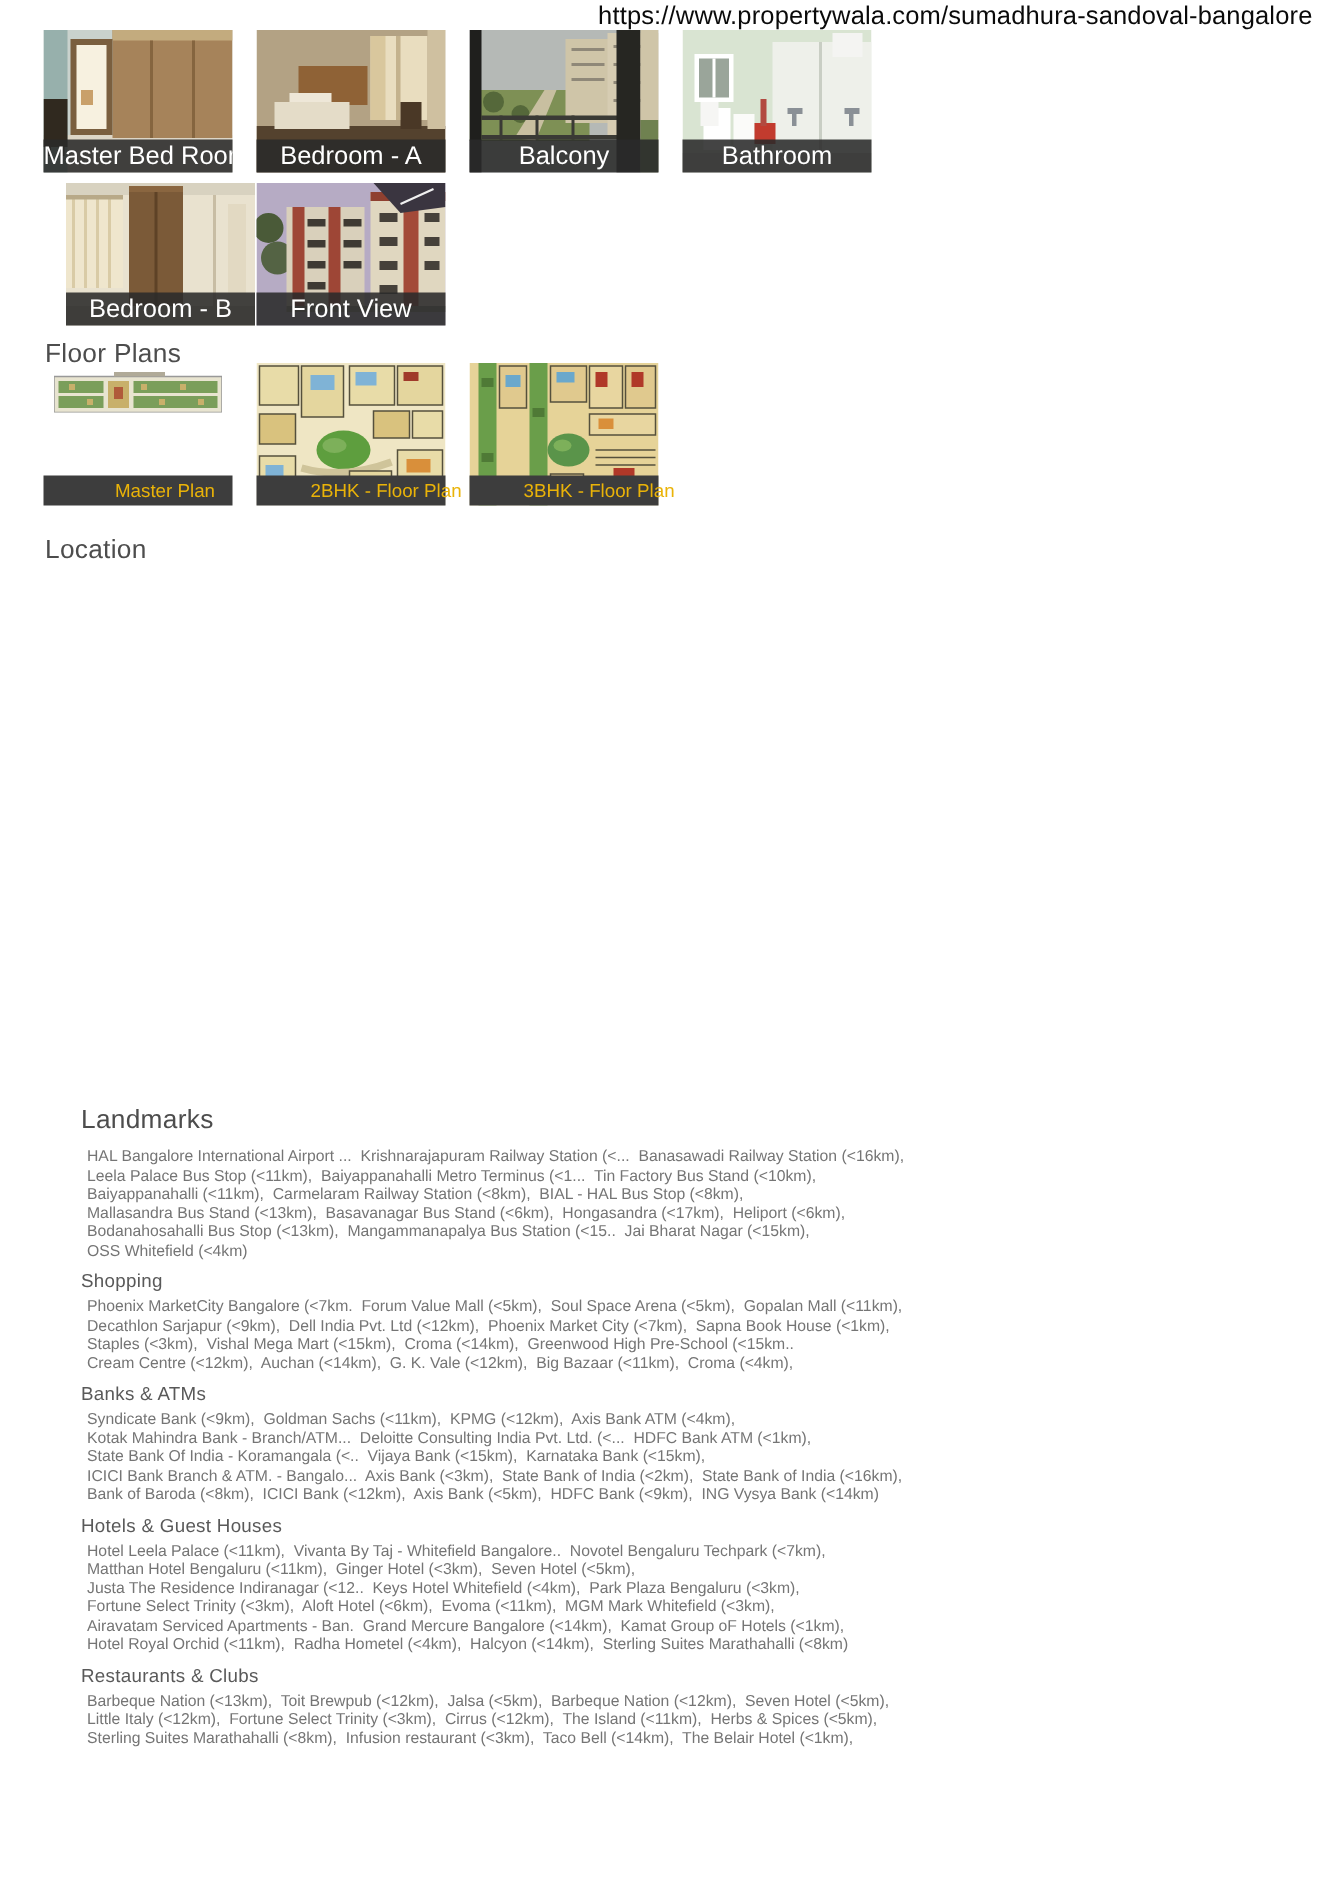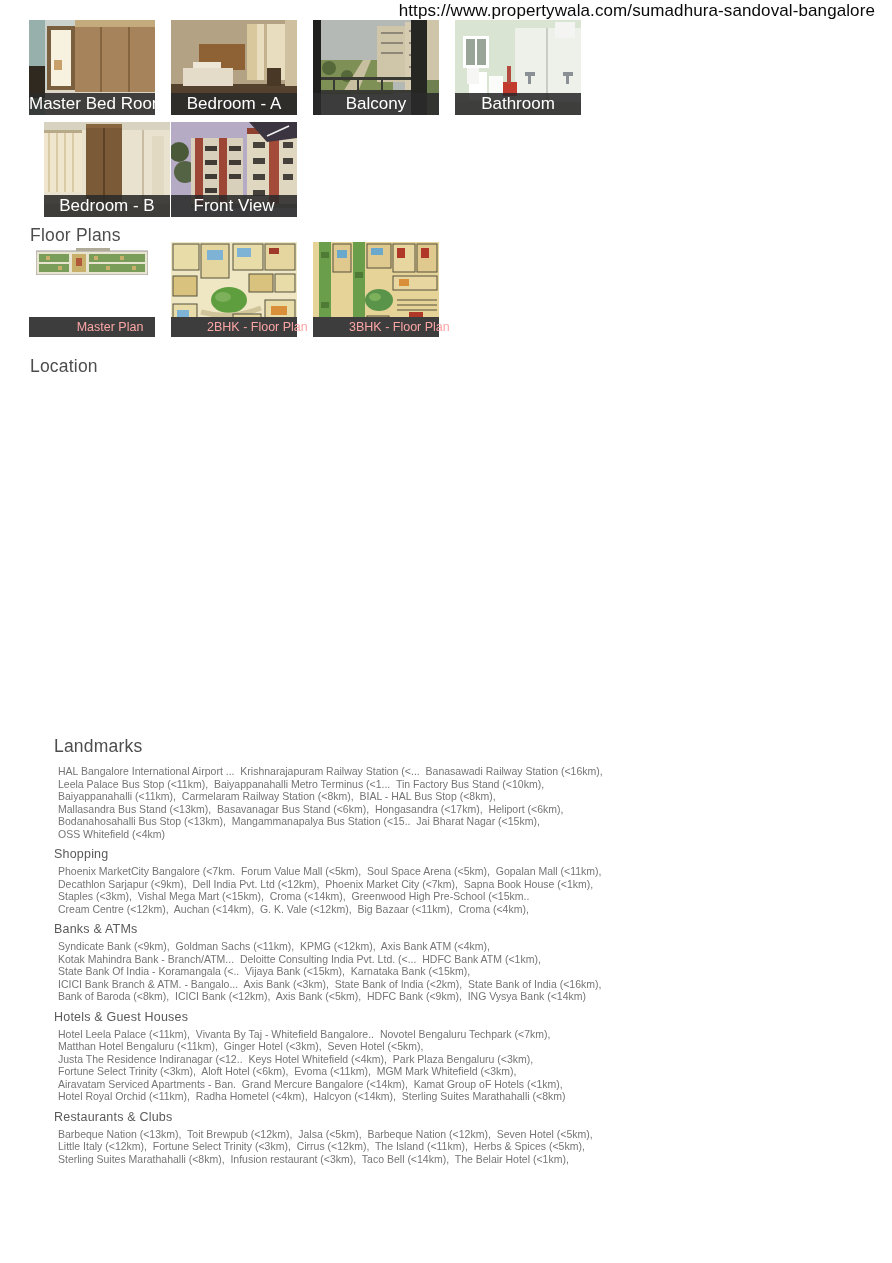--- a/index.html
+++ b/index.html
@@ -7,21 +7,21 @@
         font-family:"Liberation Sans","DejaVu Sans",sans-serif;}
   .url{position:absolute;top:1px;left:0;right:17px;text-align:right;
        font-size:17px;color:#0a0a0a;letter-spacing:.1px;}
   .photo-card{position:absolute;width:126px;height:95px;cursor:pointer;}
   .thumb-art{position:absolute;left:0;top:0;width:126px;height:95px;display:block;}
   .thumb-label{position:absolute;left:0;right:0;bottom:0;height:22px;line-height:22px;
        background:rgba(42,42,42,.88);color:#fff;font-size:17px;text-align:center;
        white-space:nowrap;overflow:hidden;}
   .plan-card{position:absolute;width:126px;height:95px;cursor:pointer;background:#fff;}
   .plan-label{position:absolute;left:0;right:0;bottom:0;height:20px;line-height:20px;
-       background:#3d3d3d;color:#fca5a5;font-size:12.5px;text-align:center;white-space:nowrap;padding-left:36px;}
+       background:#3d3d3d;color:#eab308;font-size:12.5px;text-align:center;white-space:nowrap;padding-left:36px;}
   .sec-h{position:absolute;margin:0;font-size:17.5px;font-weight:300;color:#4d4d4d;
        letter-spacing:.2px;}
   .landmarks{position:absolute;left:30px;top:736px;width:840px;margin-left:24px;}
   .lm-h{margin:0 0 8px 0;font-size:17.5px;font-weight:300;color:#4d4d4d;letter-spacing:.2px;}
   .lm-sec h3{margin:0 0 4px 0;font-size:12.5px;font-weight:400;color:#595959;letter-spacing:.2px;}
   .lm-lines{margin:0 0 7px 0;padding-left:4px;}
   .lm-line{font-size:10.5px;line-height:12.5px;color:#757575;white-space:pre;}
   .mini-plan{position:absolute;left:7px;top:6px;display:block;}
 </style>
 </head>

